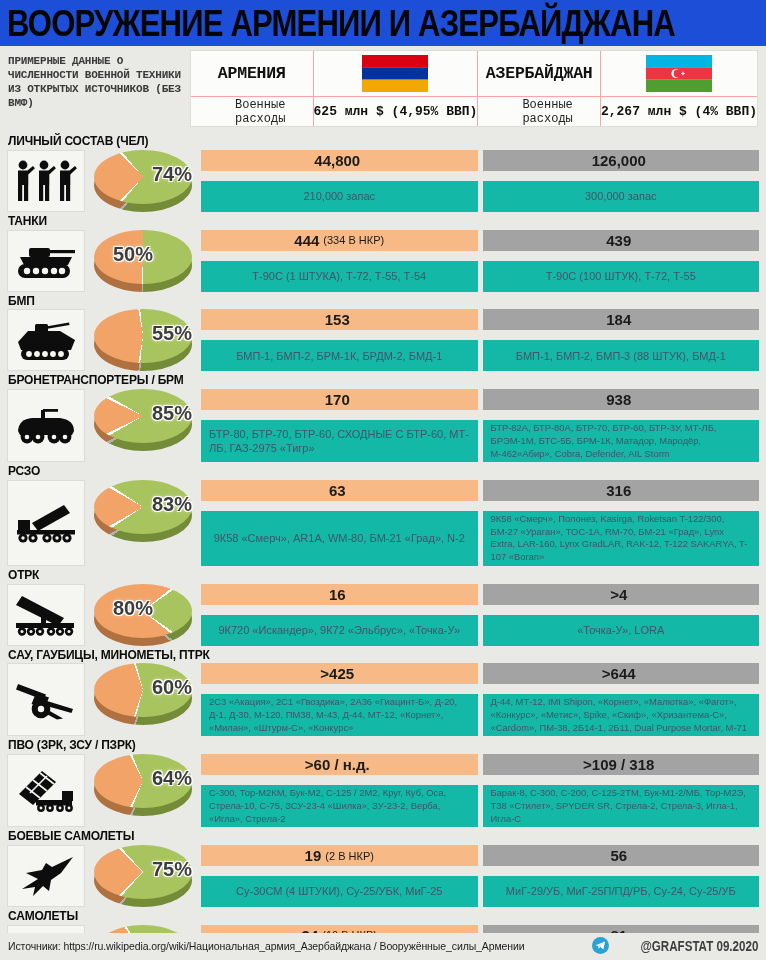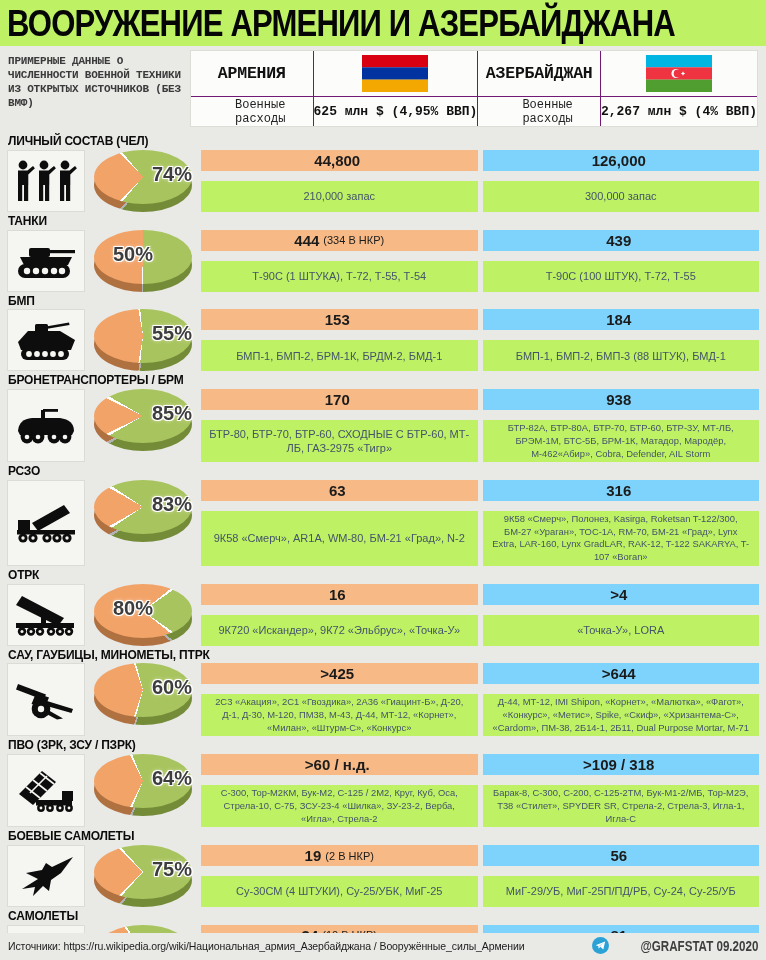--- a/index.html
+++ b/index.html
@@ -6,39 +6,39 @@
   html,body { margin:0; padding:0; }
   body {
     width:766px; height:960px; overflow:hidden;
     background:#e9e9e6;
     font-family:"Liberation Sans", sans-serif;
     color:#111;
   }
   .page { width:766px; height:960px; display:flex; flex-direction:column; }
 
   
-  .title-wrap { background:#bef264; padding:3px 9px 1px 7px; flex-shrink:0; }
+  .title-wrap { background:#1d4ed8; padding:3px 9px 1px 7px; flex-shrink:0; }
   .title {
     display:inline-block; white-space:nowrap;
     font-size:37px; font-weight:800; letter-spacing:-1px; color:#060606;
     transform:scaleX(0.84); transform-origin:left center;
   }
 
   
   .header-sec { display:flex; gap:8px; padding:4px 8px 5px; flex-shrink:0;font-family:Liberation Mono, monospace; }
   .note {
     width:174px; padding-top:4px;
     font-size:11px; font-weight:700; letter-spacing:-0.2px;
     color:#3a3a3a; line-height:1.28; text-transform:uppercase;
   }
   .htable {
     flex:1; display:grid;
     grid-template-columns:1.55fr 1fr 1.55fr 1fr;
     grid-template-rows:45px 29px;
-    background:#701a75; gap:1px; border:1px solid #dddDD8;
+    background:#fca5a5; gap:1px; border:1px solid #dddDD8;
   }
   .hcell { background:#fcfcfb; display:flex; align-items:center; justify-content:center; }
   .country { font-size:16.5px; font-weight:700; letter-spacing:-0.2px; }
   .flag-svg { width:66px; height:37px; display:block; }
   .exp-label { font-size:12px; color:#222;padding-left:44px; }
   .exp-value { font-size:13px; font-weight:700; white-space:nowrap; }
 
   
   .rows { flex:1; padding:0 7px; display:flex; flex-direction:column; overflow:hidden; }
   .cat { font-size:12px; line-height:1.15; font-weight:700; color:#0b0b0b; margin:3px 0 1px 1px; letter-spacing:-0.2px; }
@@ -57,25 +57,25 @@
     text-shadow:-1px -1px 0 #fff, 1px -1px 0 #fff, -1px 1px 0 #fff, 1px 1px 0 #fff, 0 0 4px #fff;
   }
   .pct.right { right:0; } .pct.left { left:19px; }
 
   .ccol { flex:1; display:flex; flex-direction:column; gap:10px; }
   .band {
     height:21px; flex-shrink:0; display:flex; align-items:center; justify-content:center; gap:4px;
     font-size:15px; font-weight:700; color:#1b1b1b;
   }
   .band.orange { background:#F7BA87; }
-  .band.green  { background:#7dd3fc; }
+  .band.green  { background:#a3a3a3; }
   .vnote { font-weight:400; font-size:11px; }
   .desc {
-    flex:1; min-height:26px; background:#bef264; padding:2px 8px;
-    display:flex; align-items:center; justify-content:center; text-align:center;
+    flex:1; min-height:26px; background:#14b8a6; padding:2px 8px;
+    display:flex; align-items:center; justify-content:center; 
     font-size:11px; line-height:1.3; color:#44546A;
   }
   .desc.sm { font-size:9.4px; line-height:1.35; }
 
   
   .footer { flex-shrink:0; display:flex; align-items:center; justify-content:space-between; padding:4px 8px 6px; }
   .sources { font-size:10.5px; color:#1c1c1c; letter-spacing:-0.1px; }
   .credit { display:flex; align-items:center; gap:2px; }
   .credit-text {
     font-size:14.5px; font-weight:700; color:#3e3e3e; white-space:nowrap;

